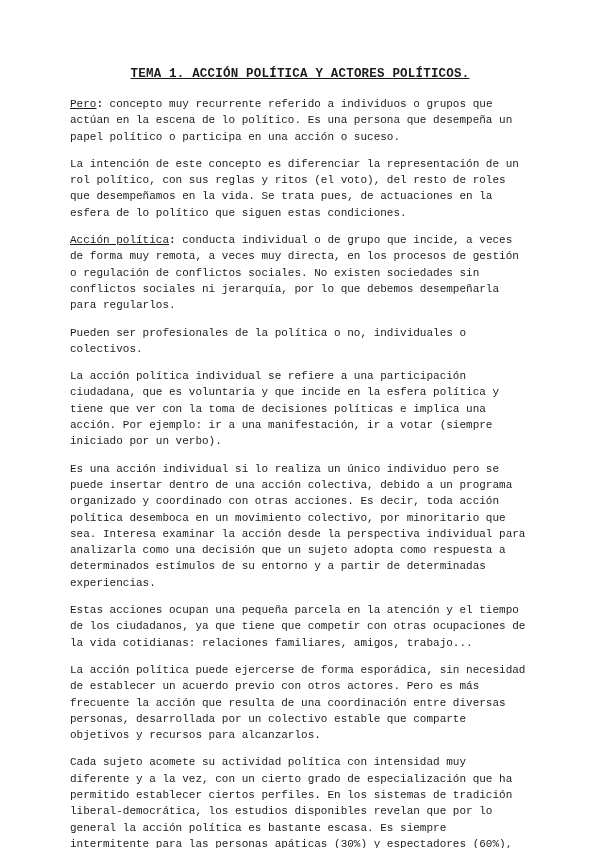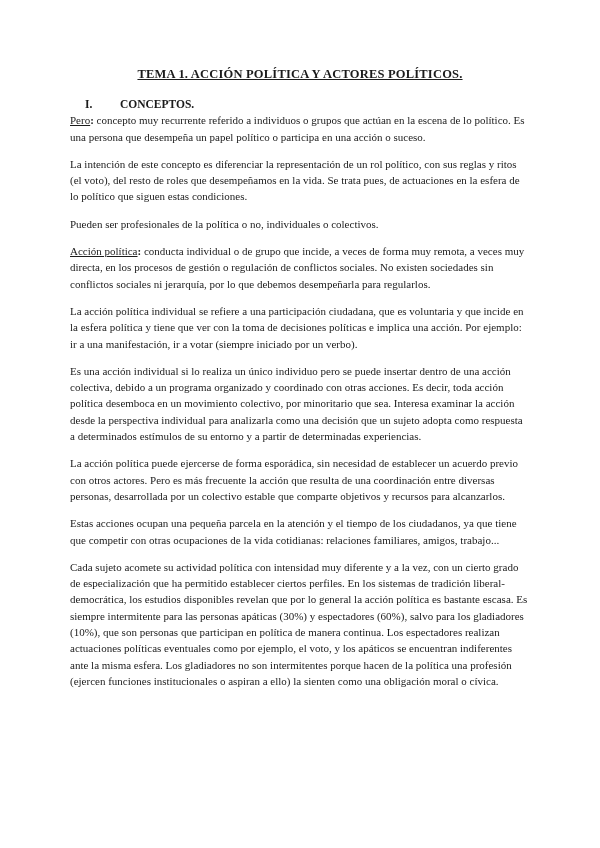--- a/index.html
+++ b/index.html
@@ -8,21 +8,21 @@
     background: #ffffff;
   }
   .page {
     position: relative;
     width: 600px;
     height: 848px;
     margin: 0 auto;
     background: #ffffff;
     box-sizing: border-box;
     padding: 66px 70px 16px 70px;
-    font-family: Liberation Serif, serif;
+    font-family: Liberation Mono, monospace;
     color: #1b1b1b;
     overflow: hidden;
     border-radius: 23px;
   }
   .title {
     margin: 0 0 14px 0;
     font-size: 12.5px;
     line-height: 16px;
     font-weight: bold;
     text-align: center;
@@ -55,35 +55,32 @@
     font-weight: bold;
   }
 </style>
 </head>
 <body>
 
 <main class="page">
 
   <h1 class="title">TEMA 1. ACCIÓN POLÍTICA Y ACTORES POLÍTICOS.</h1>
 
-  <div class="section-heading">
-    <span class="sec-num">I.</span><span class="sec-label">CONCEPTOS.</span>
-  </div>
 
   <p class="para"><span class="lead">Pero</span><span class="colon">:</span><span> concepto muy recurrente referido a individuos o grupos que actúan en la escena de lo político. Es una persona que desempeña un papel político o participa en una acción o suceso.</span></p>
 
   <p class="para"><span>La intención de este concepto es diferenciar la representación de un rol político, con sus reglas y ritos (el voto), del resto de roles que desempeñamos en la vida. Se trata pues, de actuaciones en la esfera de lo político que siguen estas condiciones.</span></p>
 
+  <p class="para"><span class="lead">Acción política</span><span class="colon">:</span><span> conducta individual o de grupo que incide, a veces de forma muy remota, a veces muy directa, en los procesos de gestión o regulación de conflictos sociales. No existen sociedades sin conflictos sociales ni jerarquía, por lo que debemos desempeñarla para regularlos.</span></p>
+
   <p class="para"><span>Pueden ser profesionales de la política o no, individuales o colectivos.</span></p>
-
-  <p class="para"><span class="lead">Acción política</span><span class="colon">:</span><span> conducta individual o de grupo que incide, a veces de forma muy remota, a veces muy directa, en los procesos de gestión o regulación de conflictos sociales. No existen sociedades sin conflictos sociales ni jerarquía, por lo que debemos desempeñarla para regularlos.</span></p>
 
   <p class="para"><span>La acción política individual se refiere a una participación ciudadana, que es voluntaria y que incide en la esfera política y tiene que ver con la toma de decisiones políticas e implica una acción. Por ejemplo: ir a una manifestación, ir a votar (siempre iniciado por un verbo).</span></p>
 
   <p class="para"><span>Es una acción individual si lo realiza un único individuo pero se puede insertar dentro de una acción colectiva, debido a un programa organizado y coordinado con otras acciones. Es decir, toda acción política desemboca en un movimiento colectivo, por minoritario que sea. Interesa examinar la acción desde la perspectiva individual para analizarla como una decisión que un sujeto adopta como respuesta a determinados estímulos de su entorno y a partir de determinadas experiencias.</span></p>
 
+  <p class="para"><span>Estas acciones ocupan una pequeña parcela en la atención y el tiempo de los ciudadanos, ya que tiene que competir con otras ocupaciones de la vida cotidianas: relaciones familiares, amigos, trabajo...</span></p>
+
   <p class="para"><span>La acción política puede ejercerse de forma esporádica, sin necesidad de establecer un acuerdo previo con otros actores. Pero es más frecuente la acción que resulta de una coordinación entre diversas personas, desarrollada por un colectivo estable que comparte objetivos y recursos para alcanzarlos.</span></p>
-
-  <p class="para"><span>Estas acciones ocupan una pequeña parcela en la atención y el tiempo de los ciudadanos, ya que tiene que competir con otras ocupaciones de la vida cotidianas: relaciones familiares, amigos, trabajo...</span></p>
 
   <p class="para"><span>Cada sujeto acomete su actividad política con intensidad muy diferente y a la vez, con un cierto grado de especialización que ha permitido establecer ciertos perfiles. En los sistemas de tradición liberal-democrática, los estudios disponibles revelan que por lo general la acción política es bastante escasa.  Es siempre intermitente para las personas apáticas (30%) y espectadores (60%), salvo para los gladiadores (10%), que son personas que participan en política de manera continua. Los espectadores realizan actuaciones políticas eventuales como por ejemplo, el voto, y los apáticos se encuentran indiferentes ante la misma esfera. Los gladiadores no son intermitentes porque hacen de la política una profesión (ejercen funciones institucionales o aspiran a ello) la sienten como una obligación moral o cívica.</span></p>
 
 </main>
 
 </body></html>

